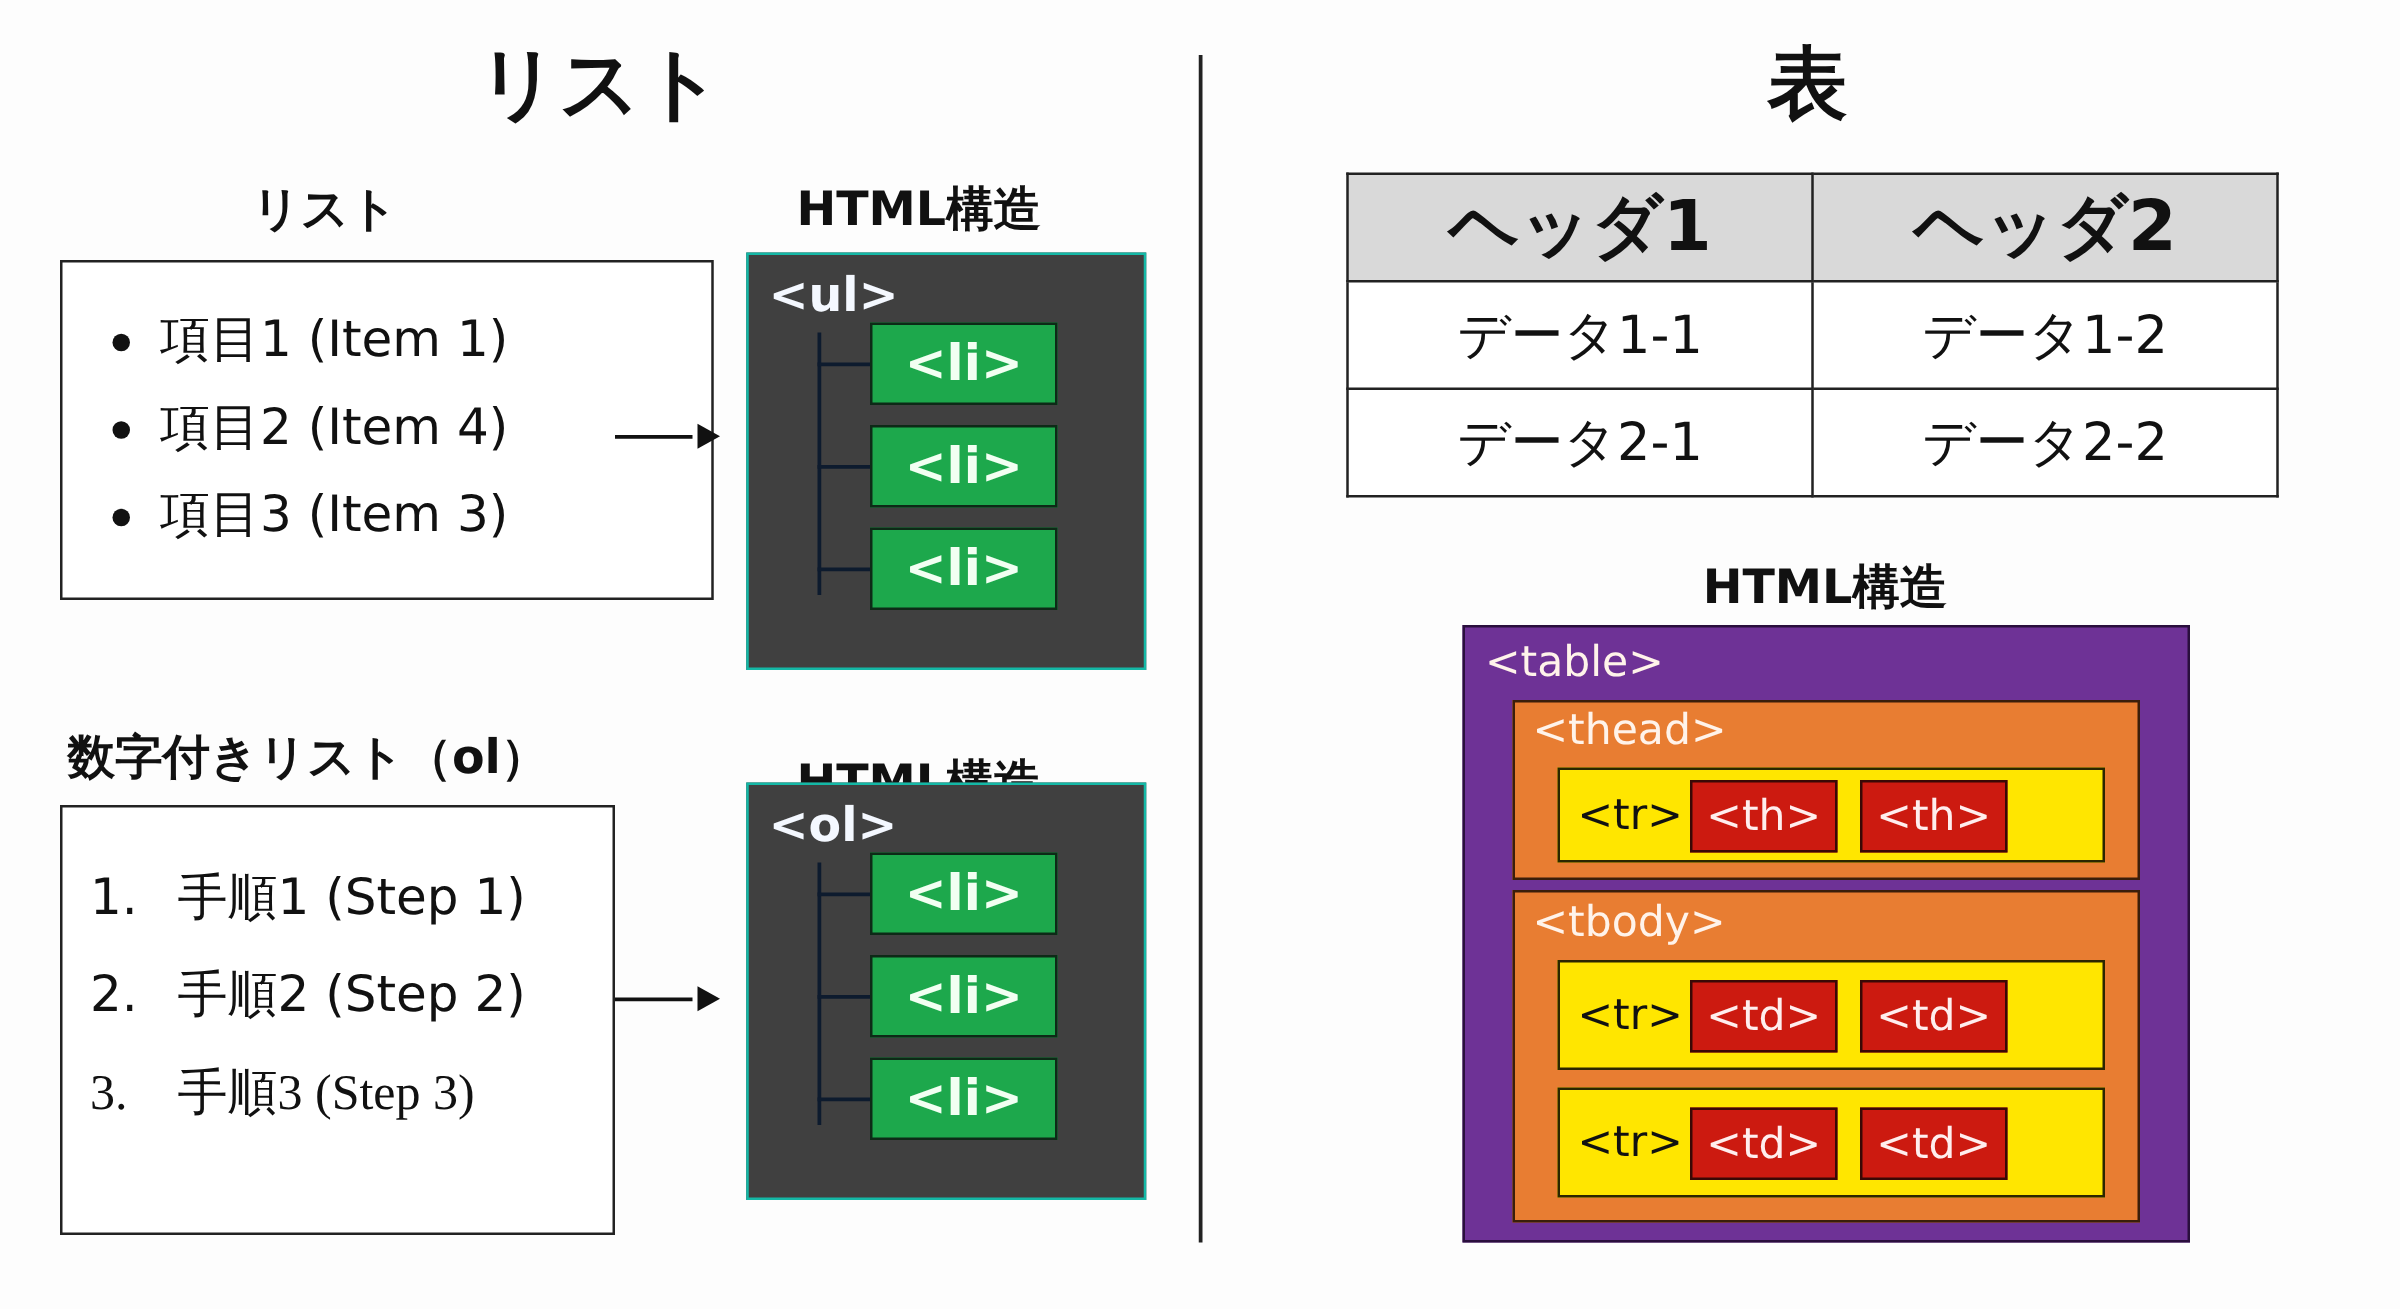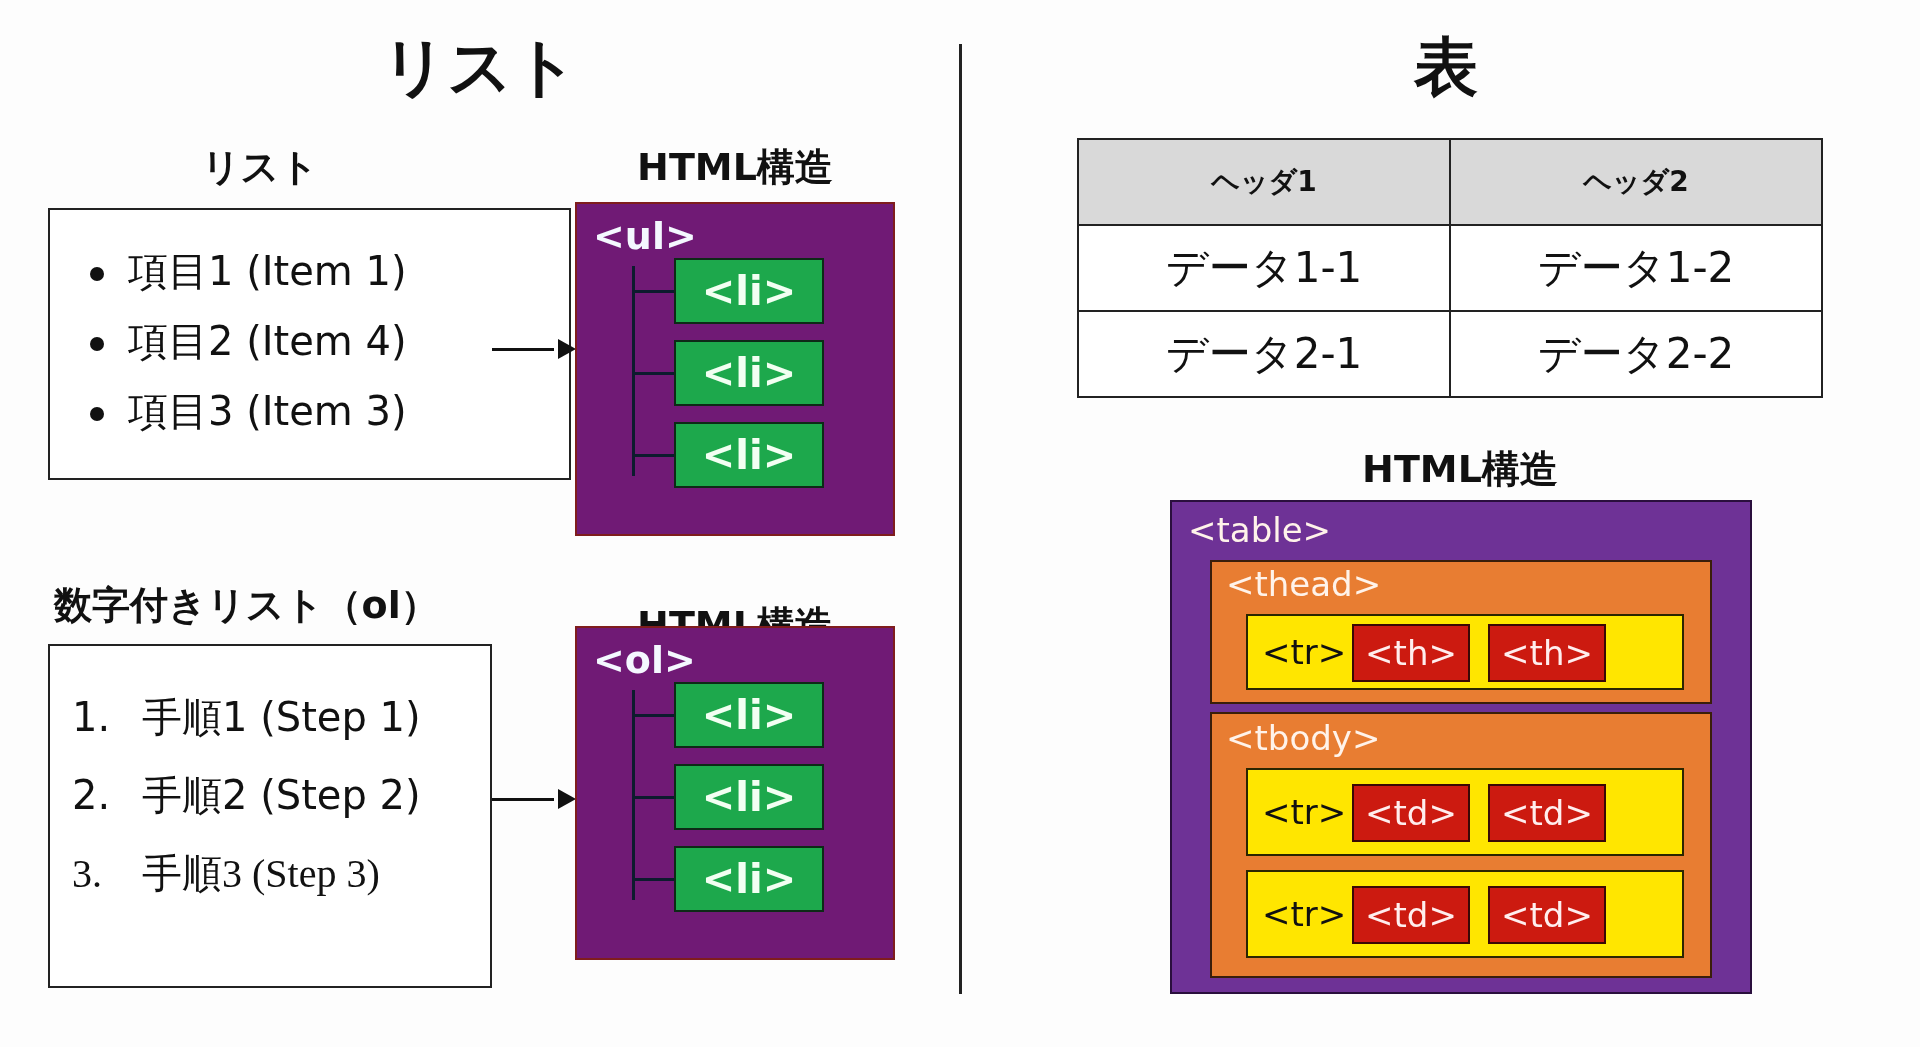--- a/index.html
+++ b/index.html
@@ -5,30 +5,30 @@
   html, body { margin:0; padding:0; }
   body { width:1920px; height:1047px; background:#fdfdfd; position:relative; overflow:hidden;
          font-family:"DejaVu Sans","Liberation Sans",sans-serif; color:#111; }
   .abs { position:absolute; }
   .title { font-weight:bold; font-size:64px; text-align:center; }
   .subtitle { font-weight:bold; font-size:38px; text-align:center; }
   .box { border:2px solid #222; background:#fff; box-sizing:border-box; }
   .item { position:absolute; font-size:40px; white-space:nowrap; }
   .bullet { display:inline-block; width:14px; height:14px; border-radius:50%; background:#111; margin-right:24px; vertical-align:middle; }
   .num { display:inline-block; width:70px; }
-  .blue { background:#701a75; border:2px solid #7f1d1d; box-sizing:border-box; }
+  .blue { background:#404040; border:2px solid #14b8a6; box-sizing:border-box;margin-left:22px; }
   .green { background:#1da84c; border:2px solid #0d2a17; box-sizing:border-box; color:#f2fff2;
            font-weight:bold; font-size:40px; display:flex; align-items:center; justify-content:center; }
   .tag-white { color:#f4f8ff; font-weight:bold; font-size:38px; }
   .line { background:#0d1b2e; }
   .arrow-line { background:#111; height:3px; }
   .arrow-head { width:0; height:0; border-top:10px solid transparent; border-bottom:10px solid transparent; border-left:18px solid #111; }
   table.demo { border-collapse:collapse; }
   table.demo td, table.demo th { border:2px solid #222; width:368px; height:82px; text-align:center; font-size:42px; }
-  table.demo th { background:#d9d9d9; font-weight:bold; font-size:28px; }
+  table.demo th { background:#d9d9d9; font-weight:bold; font-size:56px; }
   table.demo td { background:#fff; font-weight:normal; }
   .purple { background:#6e3296; border:2px solid #2a0f3d; box-sizing:border-box; }
   .orange { background:#e87d32; border:2px solid #3a1e0a; box-sizing:border-box; }
   .yellow { background:#ffe600; border:2px solid #2b2600; box-sizing:border-box; }
   .red { background:#cc1a10; border:2px solid #3a0805; box-sizing:border-box; color:#ffeeee;
          font-size:34px; display:flex; align-items:center; justify-content:center; }
   .tr-label { font-size:34px; font-weight:normal; color:#111; }
   .tag-light { color:#fff3ea; font-size:34px; }
 </style>
 </head>

